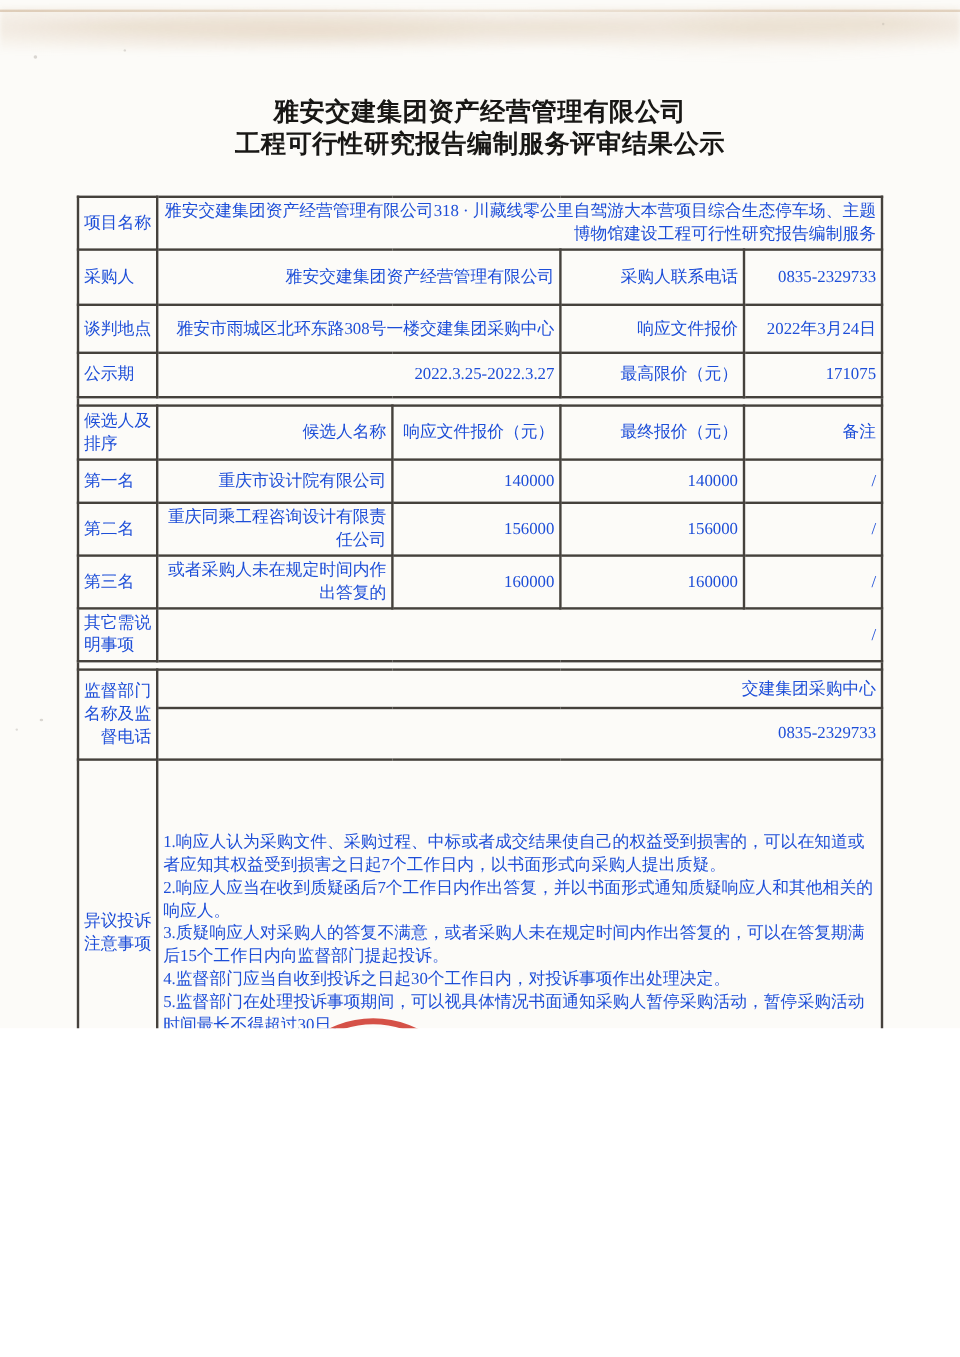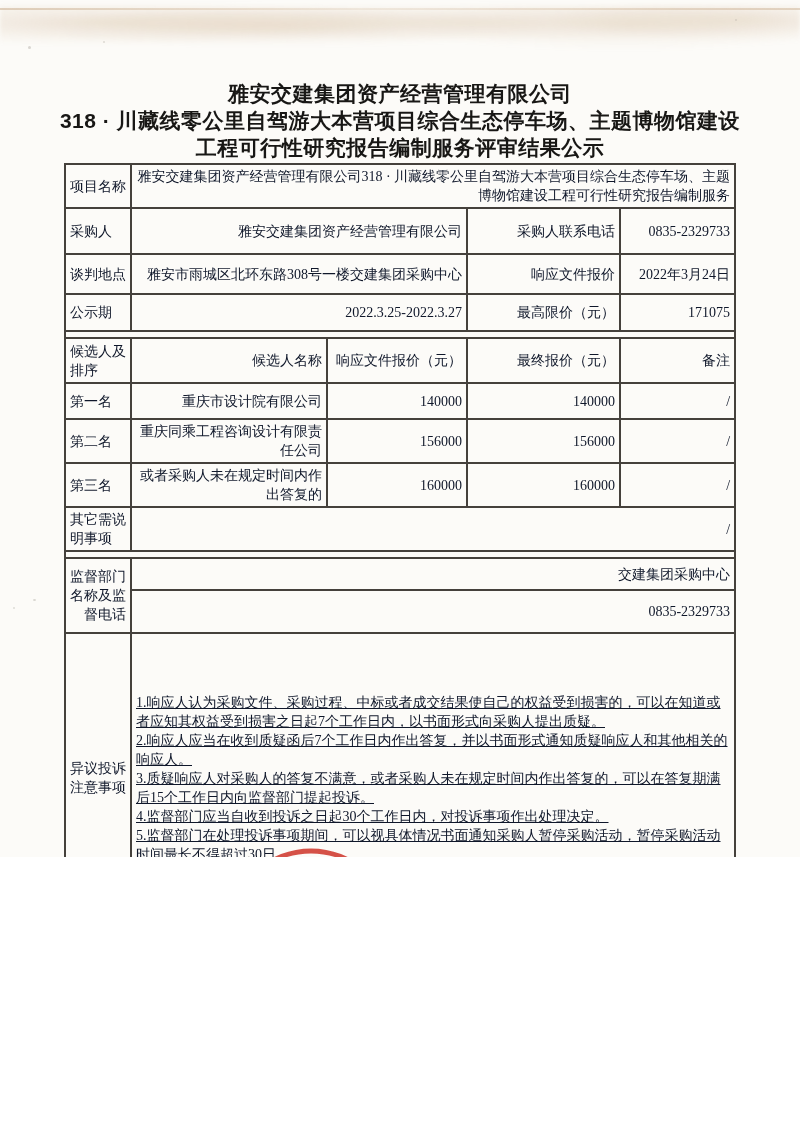--- a/index.html
+++ b/index.html
@@ -24,31 +24,31 @@
   .title{
     position:absolute;top:80px;left:0;width:100%;text-align:center;
     font-family:"Liberation Sans","DejaVu Sans",sans-serif;font-weight:700;
     font-size:21px;line-height:27px;color:#181715;letter-spacing:.5px;
   }
   .title div{margin:0;}
 
   table.doc{
     position:absolute;left:64px;top:163px;width:670px;
     border-collapse:collapse;table-layout:fixed;
-    font-size:14px;color:#0f172a;
+    font-size:14px;color:#1d4ed8;
   }
   table.doc td{
     border:2px solid #45413c;padding:2px 4px;vertical-align:middle;
     overflow:hidden;line-height:19px;
   }
   td.lbl{padding-left:5px;line-height:18px;}
   td.ctr{text-align:right;}
   td.val{text-align:right;}
   tr.gap td{padding:0;height:5px;}
-  td.complaint{padding:8px 9px 8px 8px;line-height:21px;text-decoration:underline;}
+  td.complaint{padding:8px 9px 8px 8px;line-height:21px;}
   td.sig{padding-left:6px;text-align:center;}
 
   .stamp{position:absolute;left:216px;top:836px;width:190px;height:186px;z-index:30;
     mix-blend-mode:multiply;opacity:.93;}
   .seal-ring{fill:none;stroke:#d5453b;stroke-width:5px;}
   .seal-star{fill:#d5453b;opacity:.96;}
   .seal-char{fill:#ce3f35;font-size:17px;font-weight:700;
     font-family:"Liberation Sans","DejaVu Sans",sans-serif;}
   .seal-digit{fill:#ce4038;font-size:11px;font-weight:700;
     font-family:"Liberation Sans","DejaVu Sans",sans-serif;}
@@ -65,21 +65,20 @@
   <div class="smudge"></div>
   <div class="topline"></div>
   <div class="speck" style="left:28px;top:46px;width:3px;height:3px;opacity:.35"></div>
   <div class="speck" style="left:103px;top:41px;width:2px;height:2px;opacity:.3"></div>
   <div class="speck" style="left:33px;top:599px;width:3px;height:2px;opacity:.35"></div>
   <div class="speck" style="left:13px;top:607px;width:2px;height:2px;opacity:.3"></div>
   <div class="speck" style="left:735px;top:19px;width:2px;height:2px;opacity:.25"></div>
 
   <div class="title">
     <div>雅安交建集团资产经营管理有限公司</div>
-    <div>318 · 川藏线零公里自驾游大本营项目综合生态停车场、主题博物馆建设</div>
     <div>工程可行性研究报告编制服务评审结果公示</div>
   </div>
 
   <table class="doc">
     <colgroup>
       <col style="width:66px">
         <col style="width:196px">
         <col style="width:140px">
       <col style="width:153px">
         <col style="width:115px">

